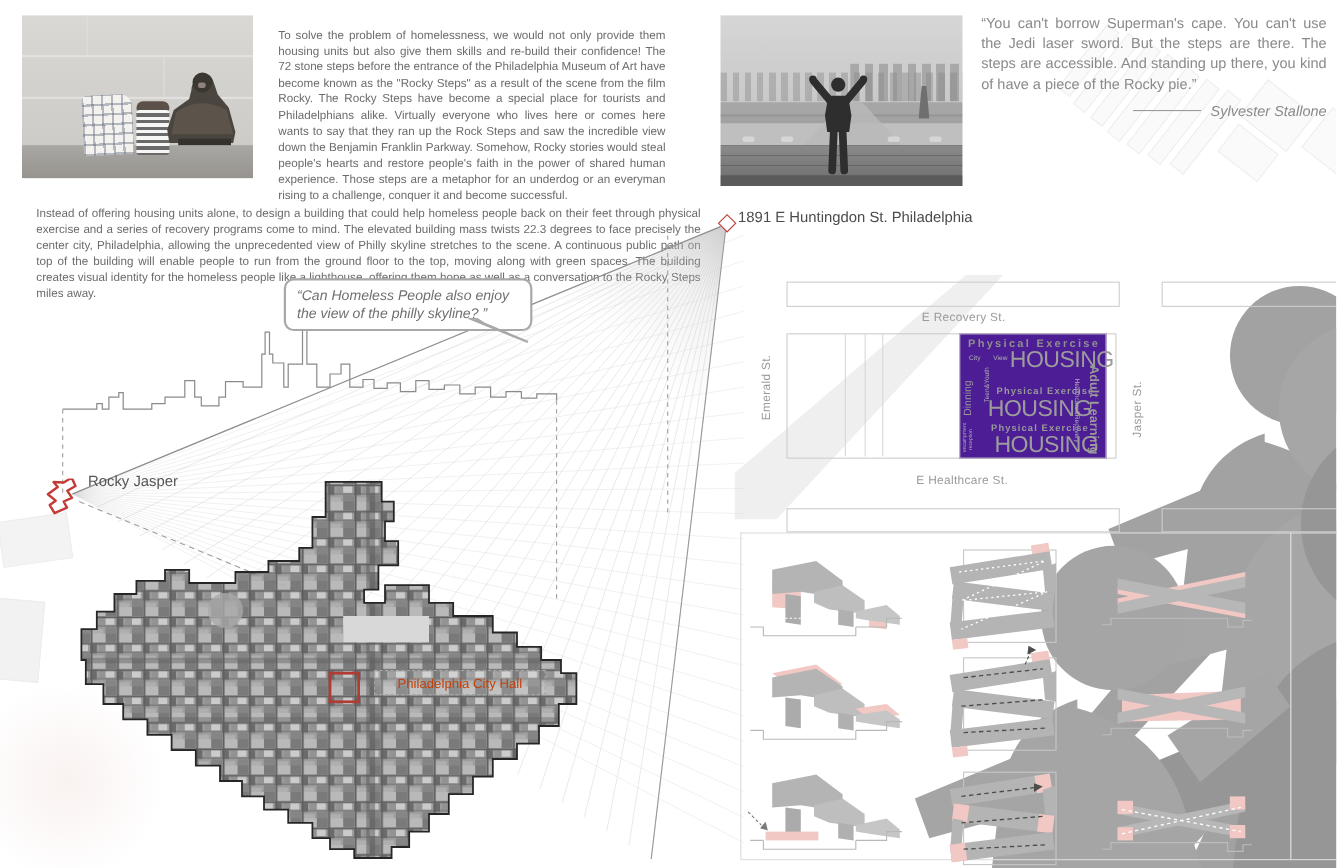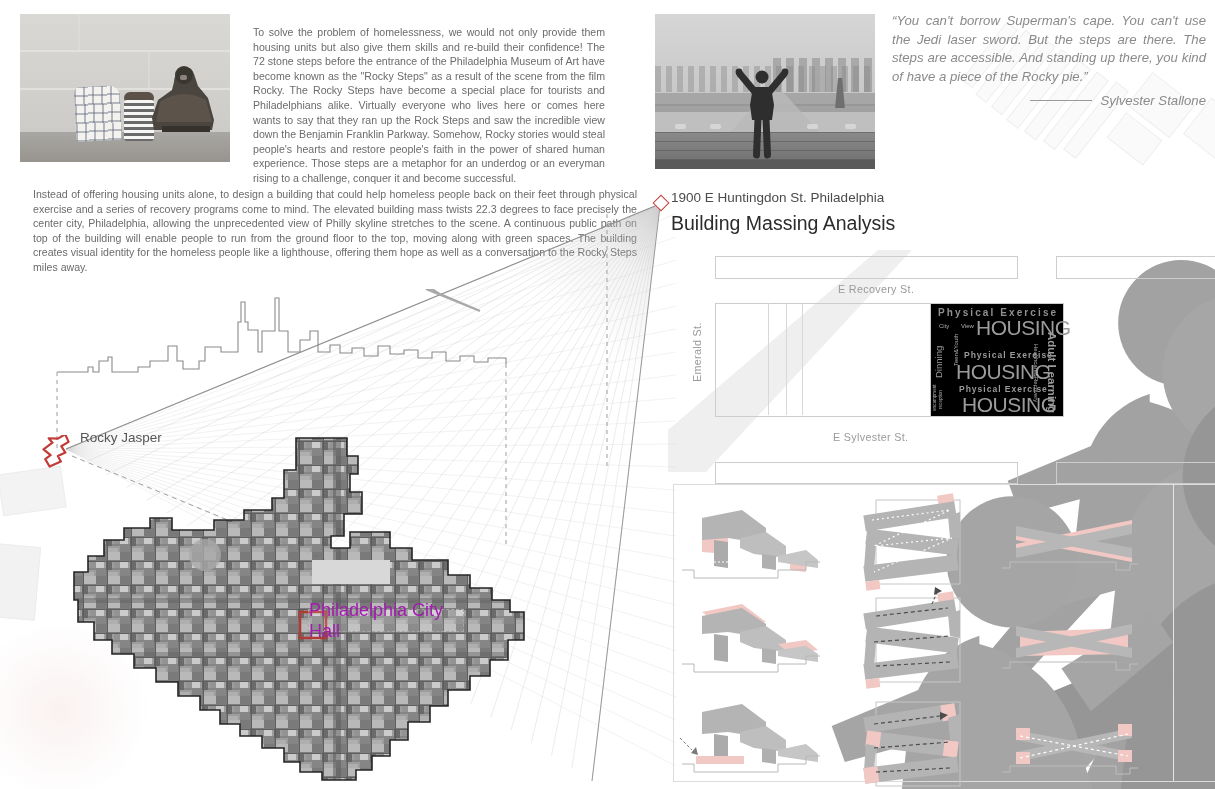--- a/index.html
+++ b/index.html
@@ -6,28 +6,28 @@
   body{font-family:"Liberation Sans",sans-serif;}
   .poster{position:relative;width:1215px;height:789px;background:#fff;overflow:hidden;}
   
   .piers{position:absolute;left:935px;top:40px;width:300px;height:250px;transform:rotate(38deg);opacity:.85;}
   .piers div{position:absolute;background:#fafafa;border:1px solid #ececec;}
   .bg-blob{position:absolute;pointer-events:none;}
   
   .para{position:absolute;color:#6b6b6b;font-size:10.6px;line-height:1.38;text-align:justify;margin:13px;}
   .p1{left:240px;top:12px;width:352px;}
   .p2{left:20px;top:174px;width:604px;}
-  .quote{position:absolute;left:892px;top:12px;width:314px;color:#8a8a8a;font-size:13.2px;font-style:italic;line-height:1.42;text-align:justify;margin:0;}
+  .quote{position:absolute;left:892px;top:12px;width:314px;color:#8a8a8a;font-size:13.2px;line-height:1.42;text-align:justify;margin:0;}
   .attrib{position:absolute;left:960px;top:93px;width:246px;display:flex;align-items:center;justify-content:flex-end;gap:8px;color:#8a8a8a;font-size:13.2px;font-style:italic;}
   .attrib .dash{width:62px;height:0;border-top:1px solid #9a9a9a;}
   .bubble{position:absolute;left:258px;top:253px;width:202px;height:40px;border:2px solid #a8a8a8;border-radius:9px;background:#fff;
           display:flex;align-items:center;padding:2px 10px;color:#6f6f6f;font-size:12.8px;font-style:italic;line-height:1.25;z-index:5;}
   .rocky-label{position:absolute;left:80px;top:430px;color:#555;font-size:13.5px;z-index:5;}
-  .hall-label{position:absolute;left:308px;top:609px;width:154px;height:21px;border:1px dashed #a5a5a5;display:flex;align-items:center;justify-content:center;
-              color:#a21caf;font-size:18px;background:rgba(255,255,255,.14);z-index:5;}
+  .hall-label{position:absolute;left:340px;top:609px;width:154px;height:21px;border:1px dashed #a5a5a5;display:flex;align-items:center;justify-content:center;
+              color:#c2410c;font-size:12px;background:rgba(255,255,255,.14);z-index:5;}
   .addr{position:absolute;left:671px;top:190px;color:#4b4b4b;font-size:13.5px;z-index:5;}
   .sec-title{position:absolute;left:671px;top:212px;color:#2b2b2b;font-size:19.5px;z-index:5;}
   .diamond{position:absolute;left:655px;top:197px;width:10px;height:10px;border:1.6px solid #c23b36;transform:rotate(45deg);background:#fff;z-index:5;}
   
   .photo{position:absolute;overflow:hidden;}
   .ph1{left:20px;top:14px;width:210px;height:148px;background:linear-gradient(#dad8d4,#cfcdc9 70%,#c9c7c3);}
   .ph1 .course{position:absolute;left:0;width:100%;height:2px;background:#e6e4e0;opacity:.8;}
   .ph1 .joint{position:absolute;top:0;width:2px;height:100%;background:#e2e0dc;opacity:.5;}
   .ph1 .ground{position:absolute;left:0;bottom:0;width:100%;height:30px;background:linear-gradient(#a9a7a3,#97948f);}
   .ph1 .bag-plaid{position:absolute;left:55px;top:72px;width:46px;height:55px;border-radius:6px 12px 3px 3px;transform:rotate(-3deg);
@@ -52,21 +52,21 @@
   .ph2 .plaza{position:absolute;left:0;top:118px;width:220px;height:37px;
       background:repeating-linear-gradient(180deg,rgba(60,60,60,.35) 0 1px,transparent 1px 9px),linear-gradient(#8a8a8a,#6d6d6d);}
   .ph2 .step-edge{position:absolute;left:0;top:146px;width:220px;height:9px;background:#5a5a5a;}
   
   .block{position:absolute;border:1px solid #cdcdcd;background:transparent;}
   .lotline{position:absolute;width:1px;background:#d8d8d8;}
   .street{position:absolute;color:#9a9a9a;font-size:10.8px;letter-spacing:.3px;z-index:4;}
   .vstreet{transform:rotate(-90deg);transform-origin:0 0;white-space:nowrap;}
   .viaduct{position:absolute;left:0;top:0;width:1215px;height:789px;pointer-events:none;z-index:1;}
   
-  .wc{position:absolute;left:930px;top:303px;width:132px;height:112px;border:1px solid #cbcbcb;background:#000000;z-index:4;overflow:visible;}
+  .wc{position:absolute;left:872px;top:303px;width:132px;height:112px;border:1px solid #cbcbcb;background:#4c1d95;z-index:4;overflow:visible;}
   .wc span{position:absolute;white-space:nowrap;color:#9a9a9a;line-height:1;}
   .wc .big{font-size:21px;letter-spacing:-.5px;color:#9c9c9c;}
   .wc .spread{font-weight:bold;letter-spacing:2.1px;font-size:10px;color:#8f8f8f;}
   .wc .sm{font-weight:bold;letter-spacing:1px;font-size:8.5px;}
   .wc .tiny{font-size:6px;color:#b2b2b2;}
   .wc .vneg{transform:rotate(-90deg);transform-origin:0 0;}
   .wc .vpos{transform:rotate(90deg);transform-origin:0 0;}
   
   .gridline{position:absolute;background:#dcdcdc;z-index:2;}
   .mcell{position:absolute;z-index:3;overflow:visible;}
@@ -144,27 +144,29 @@
 
   <p class="para p1">To solve the problem of homelessness, we would not only provide them housing units but also give them skills and re-build their confidence! The 72 stone steps before the entrance of the Philadelphia Museum of Art have become known as the "Rocky Steps" as a result of the scene from the film Rocky. The Rocky Steps have become a special place for tourists and Philadelphians alike. Virtually everyone who lives here or comes here wants to say that they ran up the Rock Steps and saw the incredible view down the Benjamin Franklin Parkway. Somehow, Rocky stories would steal people's hearts and restore people's faith in the power of shared human experience. Those steps are a metaphor for an underdog or an everyman rising to a challenge,  conquer it and become successful.</p>
   <p class="para p2">Instead of offering housing units alone, to design a building that could help homeless people back on their feet through physical exercise and a series of recovery programs come to mind. The elevated building mass twists 22.3 degrees to face precisely the center city, Philadelphia, allowing the unprecedented view of Philly skyline stretches to the scene. A continuous public path on top of the building will enable people to run from the ground floor to the top, moving along with green spaces. The building creates visual identity for the homeless people like a lighthouse, offering them hope as well as a conversation to the Rocky Steps miles away.</p>
 
   <p class="quote">“You can't borrow Superman's cape. You can't use the Jedi laser sword. But the steps are there. The steps are accessible. And standing up there, you kind of have a piece of the Rocky pie.”</p>
   <div class="attrib">
     <span class="dash"></span>
     <span>Sylvester Stallone</span>
   </div>
 
+  <div class="bubble">
+    <span>“Can Homeless People also enjoy the view of the philly skyline? ”</span>
+  </div>
   <svg style="position:absolute;left:424px;top:289px;z-index:5;" width="58" height="26" viewBox="0 0 58 26">
     <polygon points="2,0 56,22 16,5 8,0" fill="#ffffff" stroke="#a8a8a8" stroke-width="2"></polygon>
   </svg>
 
   <div class="diamond"></div>
-  <div class="addr">1900 E Huntingdon St. Philadelphia</div>
-  <div class="sec-title">Building Massing Analysis</div>
+  <div class="addr">1891 E Huntingdon St. Philadelphia</div>
 
   <svg style="position:absolute;left:40px;top:435px;z-index:5;" width="36" height="34" viewBox="0 0 36 34">
     <path d="M4,12 L14,7 L11,2 L20,4 L28,1 L30,9 L22,12 L25,19 L17,21 L19,27 L7,30 L4,22 L10,19 Z" fill="none" stroke="#c23b36" stroke-width="2.2" stroke-linejoin="round" transform="rotate(-10 17 16)"></path>
   </svg>
   <div class="rocky-label">Rocky Jasper</div>
 
   <svg id="scene" width="1215" height="789" viewBox="0 0 1215 789">
     <defs>
       <linearGradient id="coneG" gradientUnits="userSpaceOnUse" x1="660" y1="204" x2="380" y2="520">
         <stop offset="0" stop-color="#9a9a9a" stop-opacity=".38"></stop>
@@ -303,21 +305,21 @@
   </div>
   <div class="block" style="left:715px;top:256px;width:301px;height:21px;z-index:3;"></div>
   <div class="block" style="left:1056px;top:256px;width:159px;height:21px;z-index:3;"></div>
   <div class="street" style="left:838px;top:283px;">E Recovery St.</div>
   <div class="block" style="left:715px;top:303px;width:298px;height:112px;z-index:3;"></div>
   <div class="lotline" style="left:768px;top:303px;height:112px;z-index:3;"></div>
   <div class="lotline" style="left:786px;top:303px;height:112px;z-index:3;"></div>
   <div class="lotline" style="left:802px;top:303px;height:112px;z-index:3;"></div>
   <div class="street vstreet" style="left:691px;top:382px;">Emerald St.</div>
   <div class="street vstreet" style="left:1028px;top:398px;">Jasper St.</div>
-  <div class="street" style="left:833px;top:431px;">E Sylvester St.</div>
+  <div class="street" style="left:833px;top:431px;">E Healthcare St.</div>
   <div class="block" style="left:715px;top:462px;width:301px;height:20px;z-index:3;"></div>
   <div class="block" style="left:1056px;top:462px;width:159px;height:20px;z-index:3;"></div>
 
   <div class="wc">
     <span class="spread" style="left:7px;top:4px;">Physical Exercise</span>
     <span class="tiny" style="left:8px;top:19px;">City</span>
     <span class="tiny" style="left:30px;top:19px;">View</span>
     <span class="tiny vneg" style="left:22px;top:62px;">Teen&amp;Youth</span>
     <span class="big" style="left:45px;top:13px;">HOUSING</span>
     <span class="vneg" style="left:3px;top:74px;font-size:9.5px;">Dinning</span>

